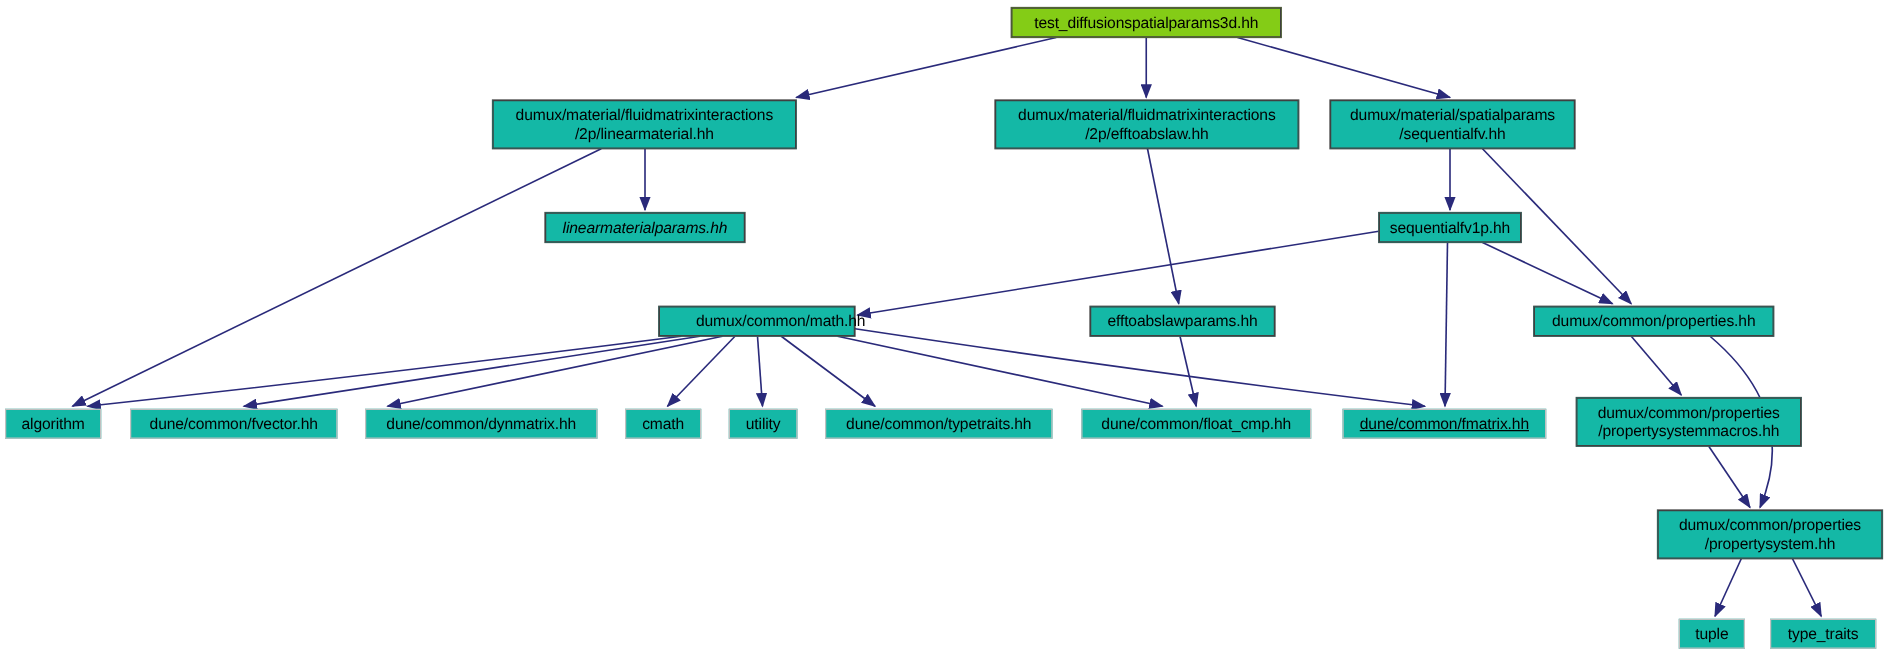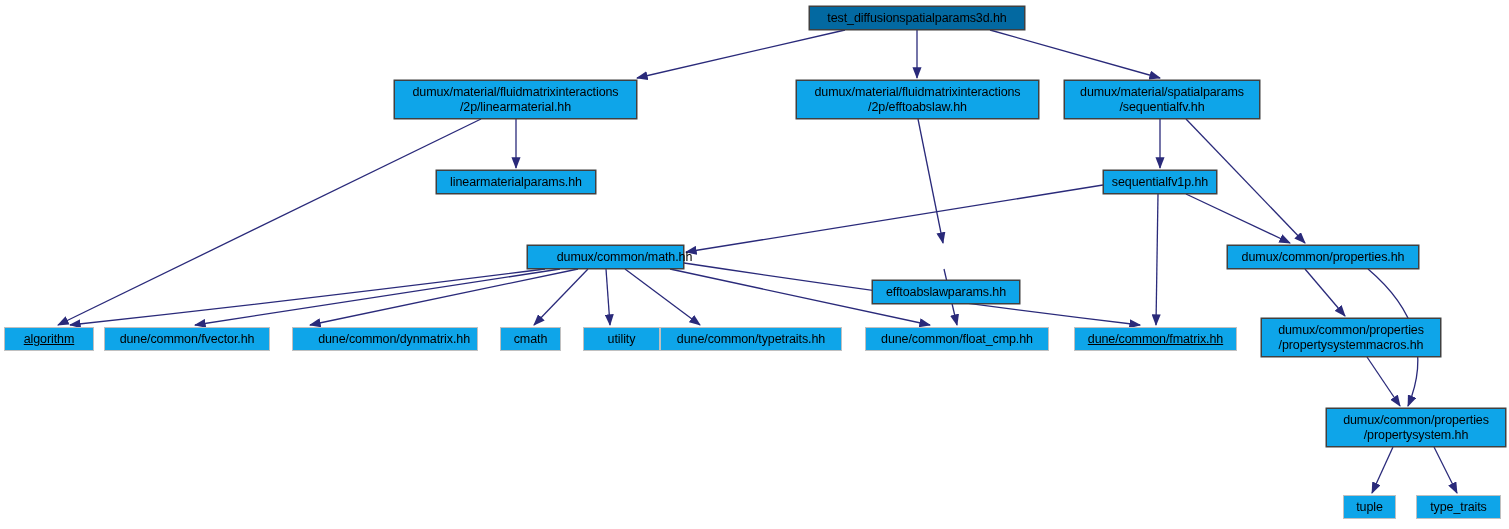--- a/index.html
+++ b/index.html
@@ -25,34 +25,34 @@
   .node {
     position: absolute;
     box-sizing: border-box;
     display: flex;
     align-items: center;
     justify-content: center;
     text-align: center;
     font-size: 12.5px;
     line-height: 15px;
     color: #000000;
-    background: #0ea5e9;
+    background: #14b8a6;
     border: 1px solid #000000;
     white-space: pre;
     letter-spacing: -0.1px;
   }
   .node.dark {
     border: 1px solid #404040;
     box-shadow: 0 0 0 0.5px #404040;
   }
   .node.light {
     border: 1px solid #c0c0c0;
   }
   .node.root {
-    background: #0369a1;
+    background: #84cc16;
     border: 1px solid #404040;
     box-shadow: 0 0 0 0.5px #404040;
   }
   .node .label {
     display: block;
     padding: 0 7px;
   }
 </style>
 </head>
 <body>
@@ -93,30 +93,30 @@
       </g>
   </svg>
   <div id="nodes-layer">
       <div class="node root" style="left: 809px; top: 6px; width: 216px; height: 24px;"><span class="label">test_diffusionspatialparams3d.hh</span></div>
       <div class="node dark" style="left: 394px; top: 80px; width: 243px; height: 39px;"><span class="label">dumux/material/fluidmatrixinteractions
 /2p/linearmaterial.hh</span></div>
       <div class="node dark" style="left: 796px; top: 80px; width: 243px; height: 39px;"><span class="label">dumux/material/fluidmatrixinteractions
 /2p/efftoabslaw.hh</span></div>
       <div class="node dark" style="left: 1064px; top: 80px; width: 196px; height: 39px;"><span class="label">dumux/material/spatialparams
 /sequentialfv.hh</span></div>
-      <div class="node dark" style="left: 436px; top: 170px; width: 160px; height: 24px;"><span class="label">linearmaterialparams.hh</span></div>
+      <div class="node dark" style="left: 436px; top: 170px; width: 160px; height: 24px; font-style: italic;"><span class="label">linearmaterialparams.hh</span></div>
       <div class="node dark" style="left: 1103px; top: 170px; width: 114px; height: 24px;"><span class="label">sequentialfv1p.hh</span></div>
       <div class="node dark" style="left: 527px; top: 245px; width: 157px; height: 24px; padding-left: 38px;"><span class="label">dumux/common/math.hh</span></div>
-      <div class="node dark" style="left: 872px; top: 245px; width: 148px; height: 24px; margin-top: 35px;"><span class="label">efftoabslawparams.hh</span></div>
+      <div class="node dark" style="left: 872px; top: 245px; width: 148px; height: 24px;"><span class="label">efftoabslawparams.hh</span></div>
       <div class="node dark" style="left: 1227px; top: 245px; width: 192px; height: 24px; align-items: center;"><span class="label">dumux/common/properties.hh</span></div>
-      <div class="node light" style="left: 4px; top: 327px; width: 90px; height: 24px; text-decoration: underline;"><span class="label">algorithm</span></div>
+      <div class="node light" style="left: 4px; top: 327px; width: 77px; height: 24px;"><span class="label">algorithm</span></div>
       <div class="node light" style="left: 104px; top: 327px; width: 166px; height: 24px;"><span class="label">dune/common/fvector.hh</span></div>
-      <div class="node light" style="left: 292px; top: 327px; width: 186px; height: 24px; justify-content: flex-end;"><span class="label">dune/common/dynmatrix.hh</span></div>
+      <div class="node light" style="left: 292px; top: 327px; width: 186px; height: 24px;"><span class="label">dune/common/dynmatrix.hh</span></div>
       <div class="node light" style="left: 500px; top: 327px; width: 61px; height: 24px;"><span class="label">cmath</span></div>
-      <div class="node light" style="left: 583px; top: 327px; width: 77px; height: 24px; align-items: center;"><span class="label">utility</span></div>
+      <div class="node light" style="left: 583px; top: 327px; width: 55px; height: 24px; align-items: center;"><span class="label">utility</span></div>
       <div class="node light" style="left: 660px; top: 327px; width: 182px; height: 24px;"><span class="label">dune/common/typetraits.hh</span></div>
       <div class="node light" style="left: 865px; top: 327px; width: 184px; height: 24px;"><span class="label">dune/common/float_cmp.hh</span></div>
       <div class="node light" style="left: 1074px; top: 327px; width: 163px; height: 24px; text-decoration: underline;"><span class="label">dune/common/fmatrix.hh</span></div>
       <div class="node dark" style="left: 1261px; top: 318px; width: 180px; height: 39px;"><span class="label">dumux/common/properties
 /propertysystemmacros.hh</span></div>
       <div class="node dark" style="left: 1326px; top: 408px; width: 180px; height: 39px;"><span class="label">dumux/common/properties
 /propertysystem.hh</span></div>
       <div class="node light" style="left: 1343px; top: 495px; width: 53px; height: 24px;"><span class="label">tuple</span></div>
       <div class="node light" style="left: 1416px; top: 495px; width: 85px; height: 24px;"><span class="label">type_traits</span></div>
     </div>

